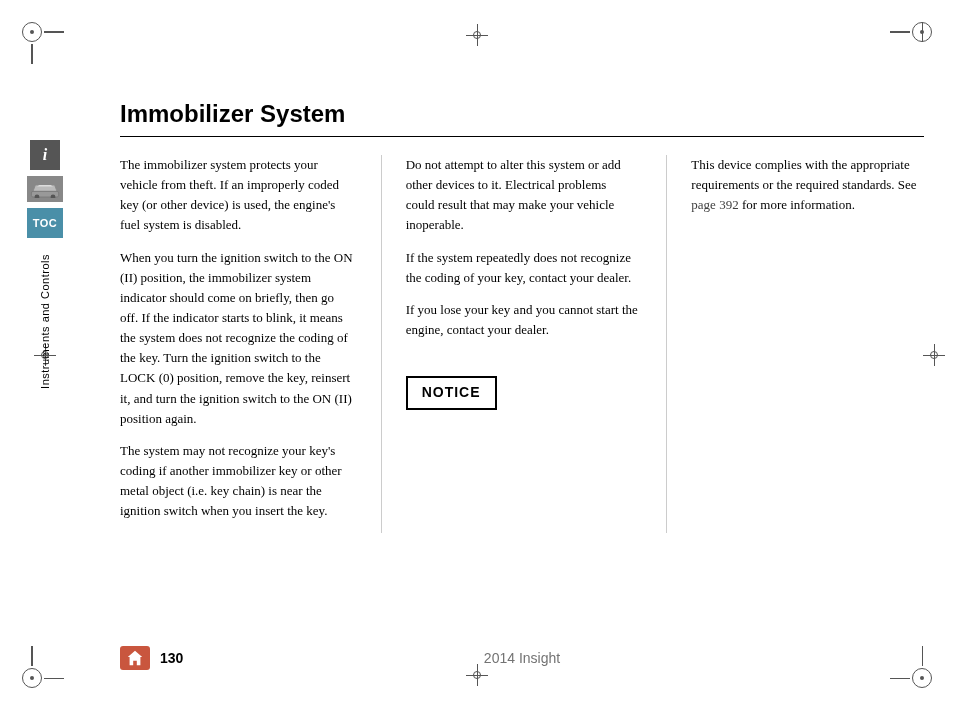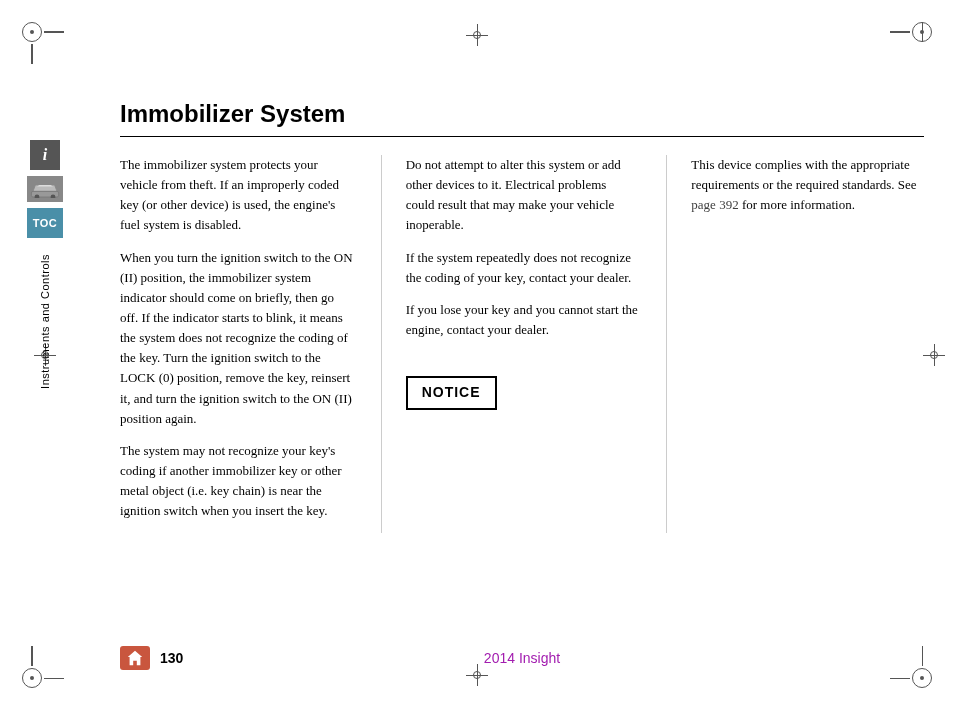--- a/index.html
+++ b/index.html
@@ -253,21 +253,21 @@
     .footer-page-num {
       font-size: 14px;
       font-weight: bold;
       font-family: Arial, sans-serif;
     }
 
     .footer-title {
       position: absolute;
       left: 50%;
       transform: translateX(-50%);
-      color: #a21caf;
+      color: #737373;
       font-size: 14px;
       font-family: Arial, sans-serif;
     }
 
     
     .col-divider {
       width: 1px;
       background: #ccc;
       margin: 0 0 0 0;
       flex-shrink: 0;

